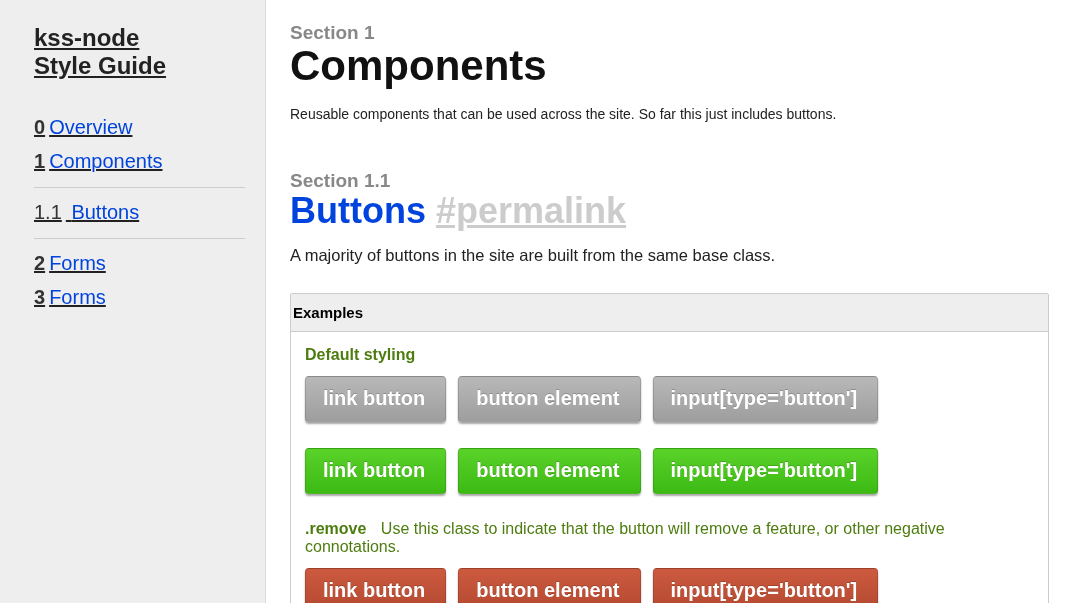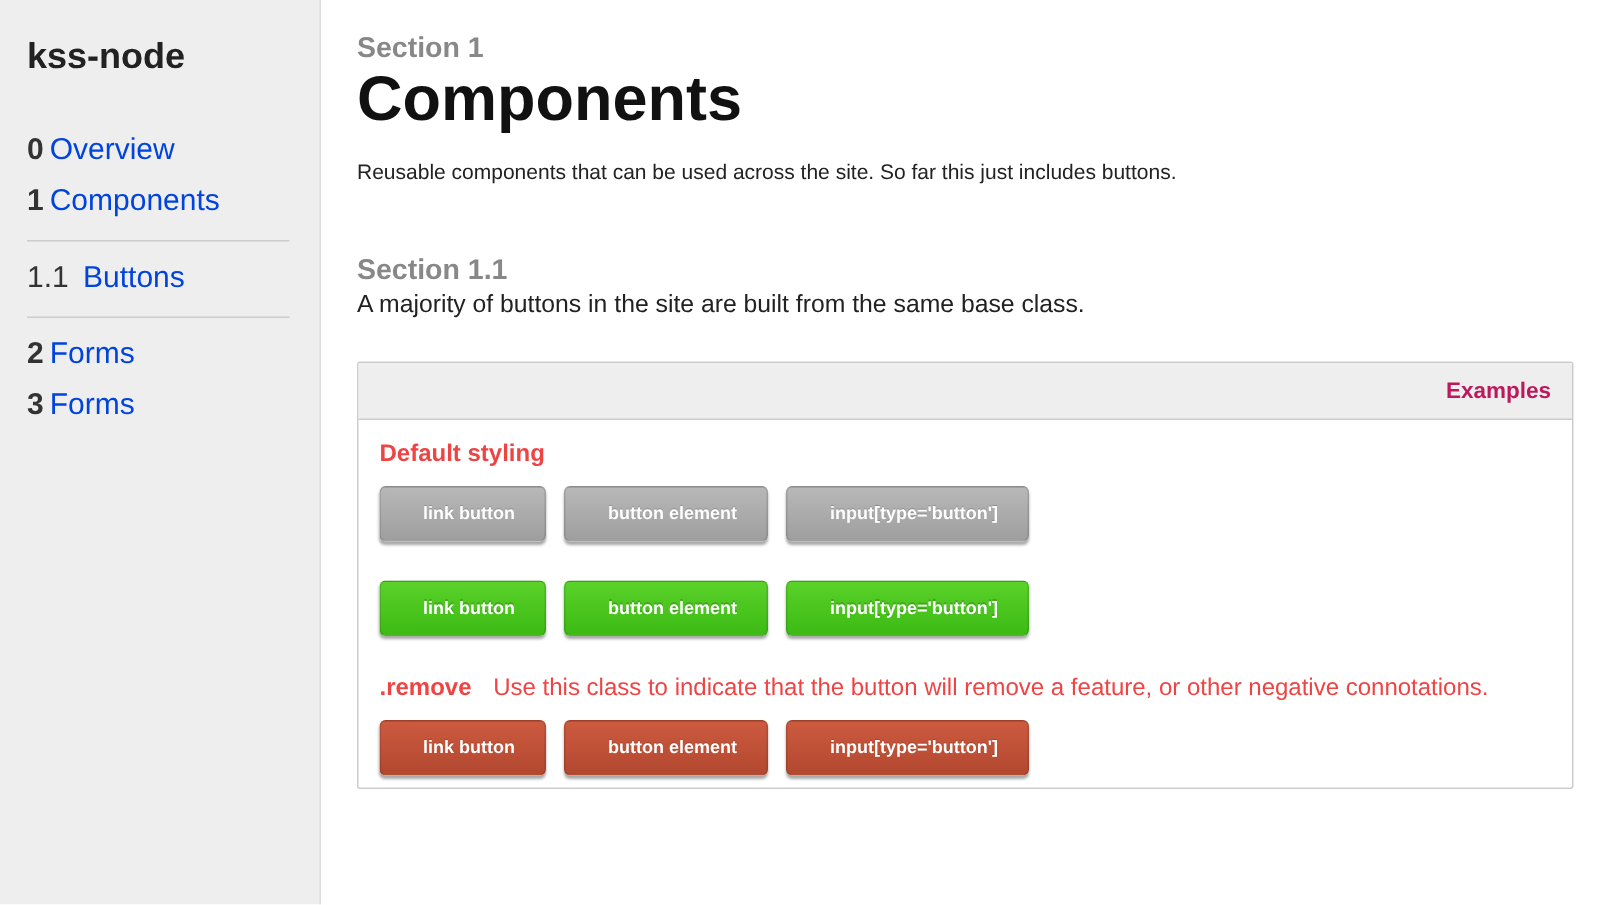--- a/index.html
+++ b/index.html
@@ -5,25 +5,26 @@
   * { box-sizing: border-box; margin: 0; padding: 0; }
   html, body { height: 100%; }
   body {
     font-family: "Helvetica Neue", Helvetica, Arial, sans-serif;
     font-size: 16px;
     color: #222;
     background: #fff;
     display: flex;
   }
   .sidebar {
-    width: 214px;
+    width: 266px;
     flex-shrink: 0;
     background: #eeeeee;
     border-right: 1px solid #ddd;
-    padding: 24px 20px 20px 18px;
+    padding: 24px 20px 20px 34px;
+    text-decoration: underline;
   }
   .sidebar-title {
     font-size: 24px;
     font-weight: 700;
     line-height: 1.15;
     margin-bottom: 32px;
     color: #222;
   }
   .nav-item {
     font-size: 20px;
@@ -71,40 +72,39 @@
   .sub-desc { font-size: 16.5px; color: #222; margin-bottom: 28px; }
 
   .examples-box {
     border: 1px solid #ccc;
     border-radius: 2px;
     margin-bottom: 20px;
   }
   .examples-header {
     background: #eee;
     border-bottom: 1px solid #ccc;
-    padding: 10px 14px;
+    padding: 10px 2px;
     font-size: 15px;
     font-weight: 700;
-    color: #be185d;
-    text-align: right;
+    color: #000000;
   }
   .examples-body { padding: 14px 14px 8px 14px; }
 
   .variant-label {
     font-size: 16px;
     margin-bottom: 12px;
-    color: #ef4444;
+    color: #4d7c0f;
   }
   .variant-label .classname { font-weight: 700; margin-right: 10px; }
   .btn-row { display: flex; gap: 12px; margin-bottom: 26px; flex-wrap: wrap; }
 
   .btn {
     display: inline-block;
-    padding: 10px 20px 11px 28px;
-    font-size: 12px;
+    padding: 10px 20px 11px 17px;
+    font-size: 20px;
     font-weight: 700;
     color: #fff;
     border-radius: 4px;
     cursor: pointer;
     text-align: right;
     border: 1px solid rgba(0,0,0,0.12);
     box-shadow: 0 2px 2px rgba(0,0,0,0.35);
   }
   .btn.default {
     background: linear-gradient(#b8b8b8, #9e9e9e);
@@ -118,20 +118,21 @@
     background: linear-gradient(#cc5a3f, #b24830);
     text-shadow: 0 -1px 0 rgba(0,0,0,0.18);
   }
 </style>
 </head>
 <body>
 
 <nav class="sidebar">
   <div class="sidebar-title">
     <span>kss-node</span><br>
+    <span>Style Guide</span>
   </div>
 
   <div class="nav-item">
     <span class="nav-num">0</span><a href="#">Overview</a>
   </div>
   <div class="nav-item">
     <span class="nav-num">1</span><a href="#">Components</a>
   </div>
 
   <hr class="nav-sep">
@@ -150,20 +151,24 @@
   </div>
 </nav>
 
 <main class="main">
 
   <div class="section-label">Section 1</div>
   <h1 class="section-title">Components</h1>
   <p class="section-desc">Reusable components that can be used across the site. So far this just includes buttons.</p>
 
   <div class="section-label">Section 1.1</div>
+  <h2 class="sub-title">
+    <span class="name">Buttons</span>
+    <a href="#" class="perma">#permalink</a>
+  </h2>
   <p class="sub-desc">A majority of buttons in the site are built from the same base class.</p>
 
   <div class="examples-box">
     <div class="examples-header">Examples</div>
     <div class="examples-body">
 
       <div class="variant-label">
         <span class="classname">Default styling</span>
       </div>
       <div class="btn-row">

